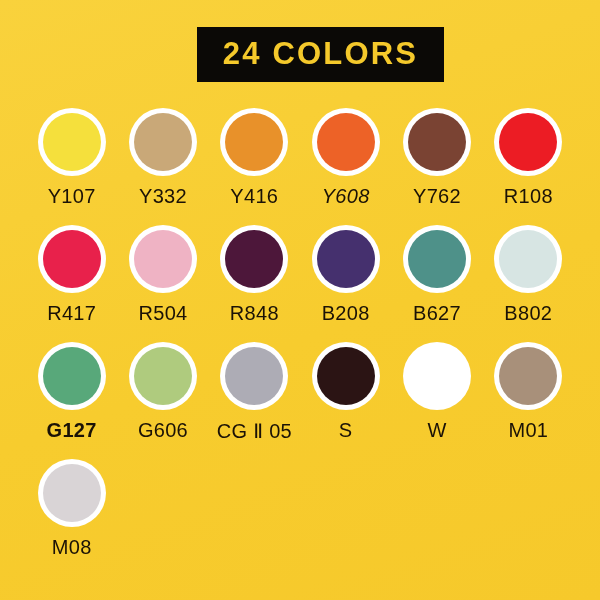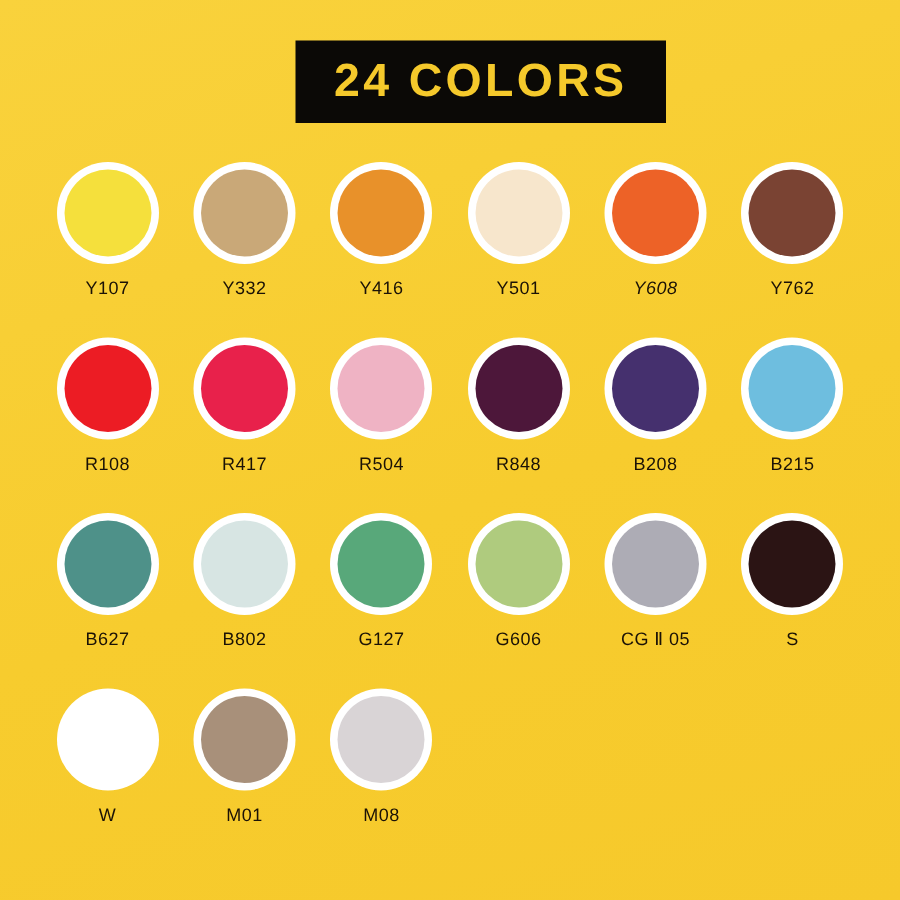--- a/index.html
+++ b/index.html
@@ -71,21 +71,21 @@
     box-sizing: border-box;
   }
   .swatch-inner {
     width: 58px;
     height: 58px;
     border-radius: 50%;
     background: #CCCCCC;
   }
   .swatch-label {
     margin-top: 9px;
-    font-size: 12px;
+    font-size: 20px;
     color: #1B1206;
     letter-spacing: 0.3px;
     white-space: nowrap;
     font-family: "Liberation Sans", sans-serif;
   }
 </style>
 </head>
 <body>
 
 <div class="poster" style="background-color: rgb(248, 207, 51);">
@@ -108,26 +108,20 @@
         <div class="swatch-label" style="color: rgb(27, 18, 6);">Y332</div>
       </div>
       <div class="cell">
         <div class="swatch" style="background: rgb(255, 255, 255);">
           <div class="swatch-inner" style="background: rgb(232, 145, 42);"></div>
         </div>
         <div class="swatch-label" style="color: rgb(27, 18, 6);">Y416</div>
       </div>
       <div class="cell">
         <div class="swatch" style="background: rgb(255, 255, 255);">
-          <div class="swatch-inner" style="background: rgb(247, 230, 204);"></div>
-        </div>
-        <div class="swatch-label" style="color: rgb(27, 18, 6);">Y501</div>
-      </div>
-      <div class="cell">
-        <div class="swatch" style="background: rgb(255, 255, 255);">
           <div class="swatch-inner" style="background: rgb(237, 98, 39);"></div>
         </div>
         <div class="swatch-label" style="color: rgb(27, 18, 6); font-style: italic;">Y608</div>
       </div>
       <div class="cell">
         <div class="swatch" style="background: rgb(255, 255, 255);">
           <div class="swatch-inner" style="background: rgb(122, 67, 51);"></div>
         </div>
         <div class="swatch-label" style="color: rgb(27, 18, 6);">Y762</div>
       </div>
@@ -156,41 +150,35 @@
         <div class="swatch-label" style="color: rgb(27, 18, 6);">R848</div>
       </div>
       <div class="cell">
         <div class="swatch" style="background: rgb(255, 255, 255);">
           <div class="swatch-inner" style="background: rgb(69, 48, 110);"></div>
         </div>
         <div class="swatch-label" style="color: rgb(27, 18, 6);">B208</div>
       </div>
       <div class="cell">
         <div class="swatch" style="background: rgb(255, 255, 255);">
-          <div class="swatch-inner" style="background: rgb(110, 190, 223);"></div>
-        </div>
-        <div class="swatch-label" style="color: rgb(27, 18, 6);">B215</div>
-      </div>
-      <div class="cell">
-        <div class="swatch" style="background: rgb(255, 255, 255);">
           <div class="swatch-inner" style="background: rgb(78, 145, 137);"></div>
         </div>
         <div class="swatch-label" style="color: rgb(27, 18, 6);">B627</div>
       </div>
       <div class="cell">
         <div class="swatch" style="background: rgb(255, 255, 255);">
           <div class="swatch-inner" style="background: rgb(215, 229, 227);"></div>
         </div>
         <div class="swatch-label" style="color: rgb(27, 18, 6);">B802</div>
       </div>
       <div class="cell">
         <div class="swatch" style="background: rgb(255, 255, 255);">
           <div class="swatch-inner" style="background: rgb(88, 168, 122);"></div>
         </div>
-        <div class="swatch-label" style="color: rgb(27, 18, 6);">G127</div>
+        <div class="swatch-label" style="color: rgb(27, 18, 6); font-weight: bold;">G127</div>
       </div>
       <div class="cell">
         <div class="swatch" style="background: rgb(255, 255, 255);">
           <div class="swatch-inner" style="background: rgb(175, 203, 126);"></div>
         </div>
         <div class="swatch-label" style="color: rgb(27, 18, 6);">G606</div>
       </div>
       <div class="cell">
         <div class="swatch" style="background: rgb(255, 255, 255);">
           <div class="swatch-inner" style="background: rgb(173, 172, 181);"></div>

